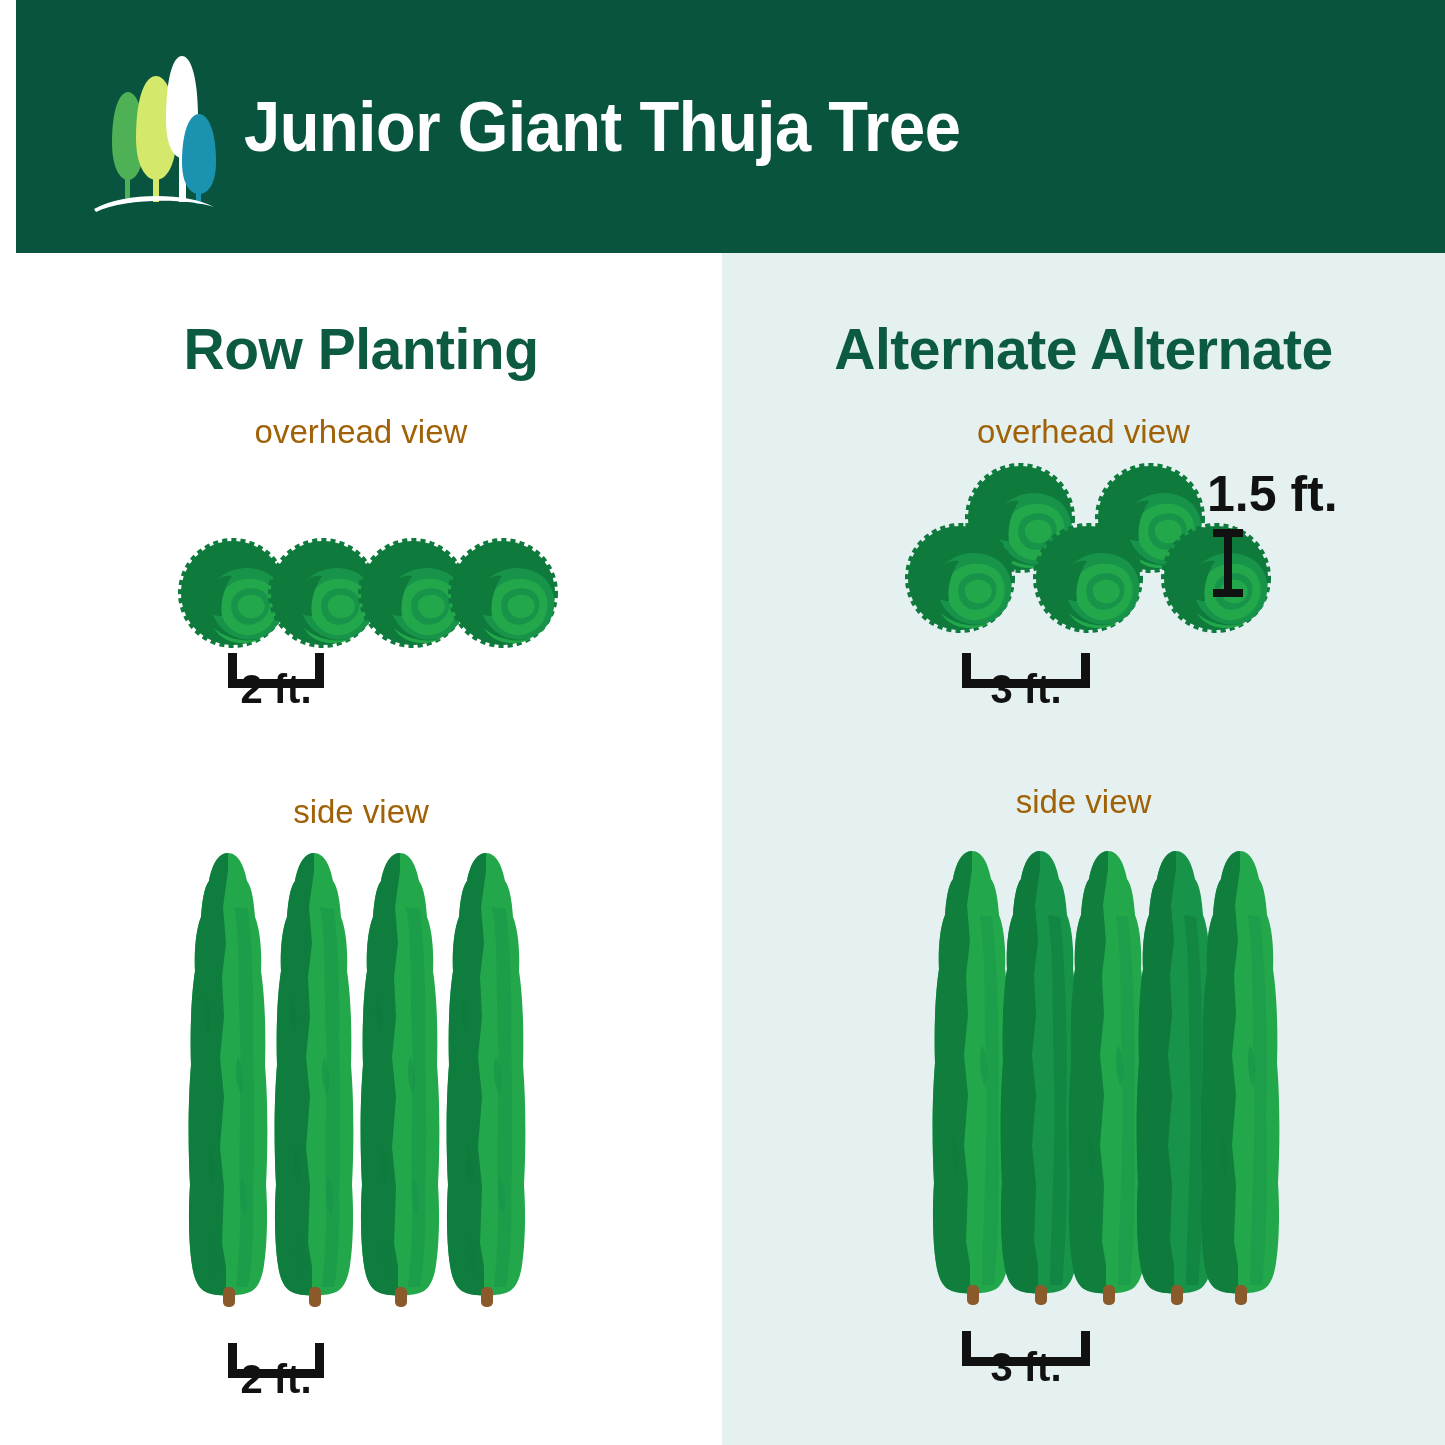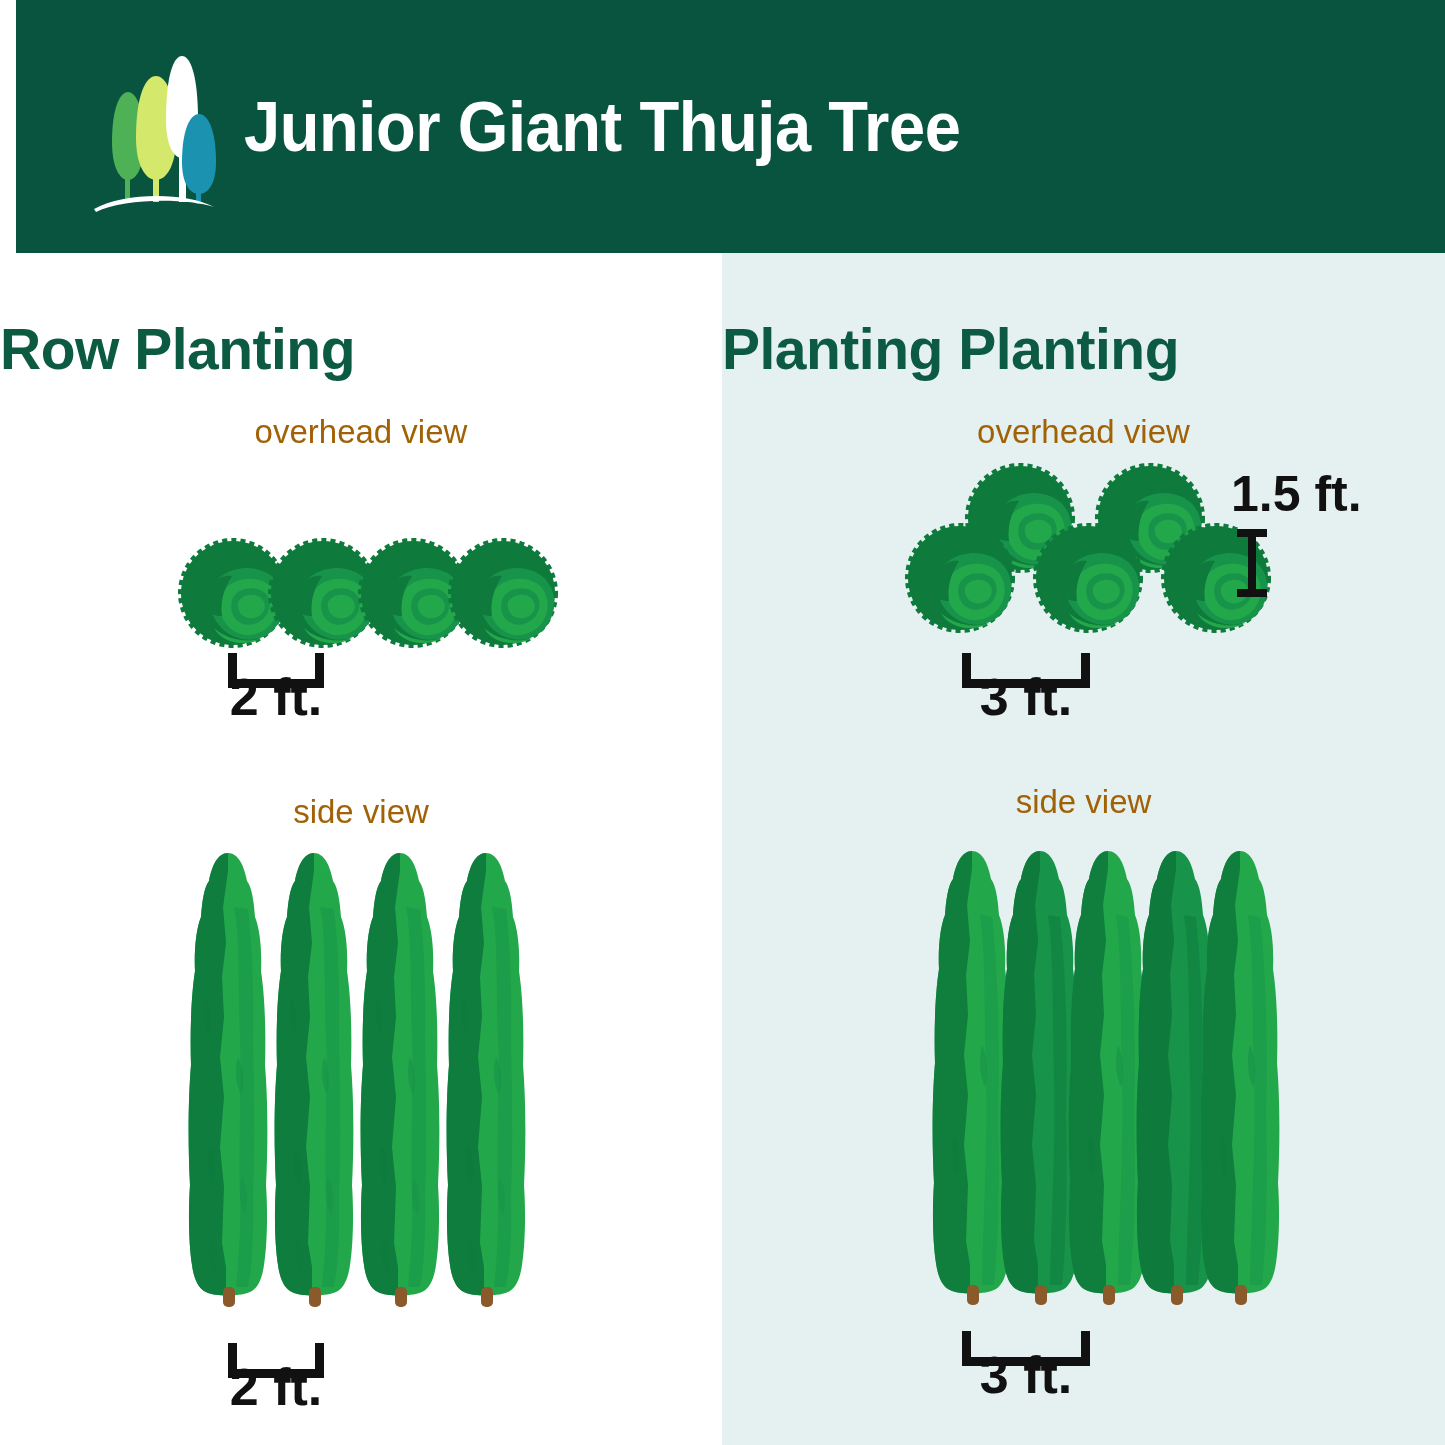--- a/index.html
+++ b/index.html
@@ -57,20 +57,21 @@
     top: 253px;
     height: 1192px;
   }
   .panel-left  { left: 0px;   width: 722px; background: #ffffff; }
   .panel-right { left: 722px; width: 723px; background: #e4f1f0; }
 
   .panel-title {
     position: absolute;
     top: 63px;
     width: 100%;
+    text-align: center;
     color: #0c5a42;
     font-size: 57px;
     font-weight: bold;
     font-family: "Liberation Sans Narrow", "Liberation Sans", sans-serif;
     letter-spacing: -0.5px;
     white-space: nowrap;
   }
   .view-label {
     position: absolute;
     width: 100%;
@@ -104,28 +105,28 @@
   }
   .bracket .tick.l { left: 0; }
   .bracket .tick.r { right: 0; }
   .bracket .mlabel {
     position: absolute;
     top: 14px;
     left: 0;
     width: 100%;
     text-align: center;
     color: #111111;
-    font-size: 52px;
+    font-size: 40px;
     font-weight: bold;
     font-family: "Liberation Sans Narrow", "Liberation Sans", sans-serif;
     white-space: nowrap;
   }
 
   
-  .vmeasure { position: absolute; margin-left: 24px; }
+  .vmeasure { position: absolute; }
   .vmeasure .stem {
     position: absolute;
     left: 50%;
     transform: translateX(-50%);
     top: 0; bottom: 0;
     width: 8px;
     background: #111111;
   }
   .vmeasure .cap {
     position: absolute;
@@ -274,21 +275,21 @@
     <div class="bracket" style="left:228px; top:1090px; width:96px; height:35px;">
       <div class="tick l"></div>
       <div class="tick r"></div>
       <div class="bar"></div>
       <div class="mlabel">2 ft.</div>
     </div>
   </div>
 
   <div class="panel panel-right">
 
-    <div class="panel-title">Planting Planting</div>
+    <div class="panel-title">Alternate Alternate</div>
 
     <div class="view-label overhead">overhead view</div>
 
     <div class="art" style="left:185px; top:212px;">
       <svg width="380" height="200" viewBox="0 0 380 200">
         <defs>
           <g id="top2">
             <circle cx="53" cy="53" r="52" fill="#0e7a3c"></circle>
             <circle cx="53" cy="53" r="52" fill="none" stroke="#0e7a3c" stroke-width="6" stroke-dasharray="5 4"></circle>
             <path d="M30 52 C38 26 78 20 96 40 C112 58 104 90 80 98 C56 106 26 86 30 52 Z" fill="#17934a"></path>

